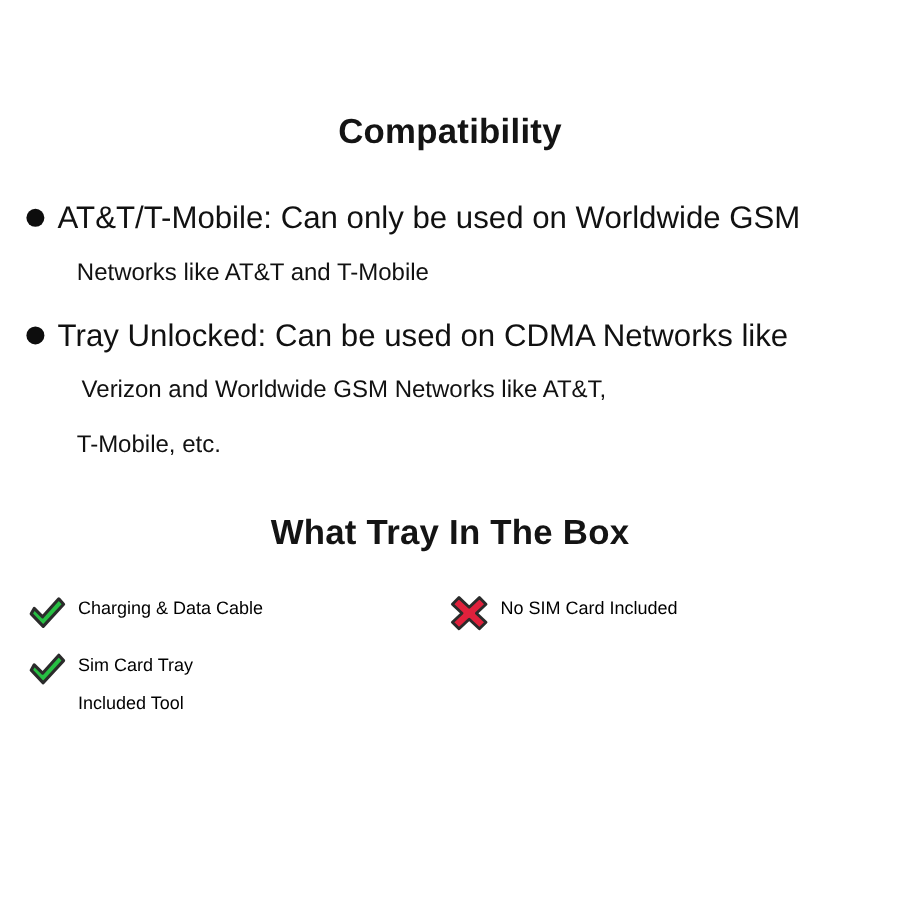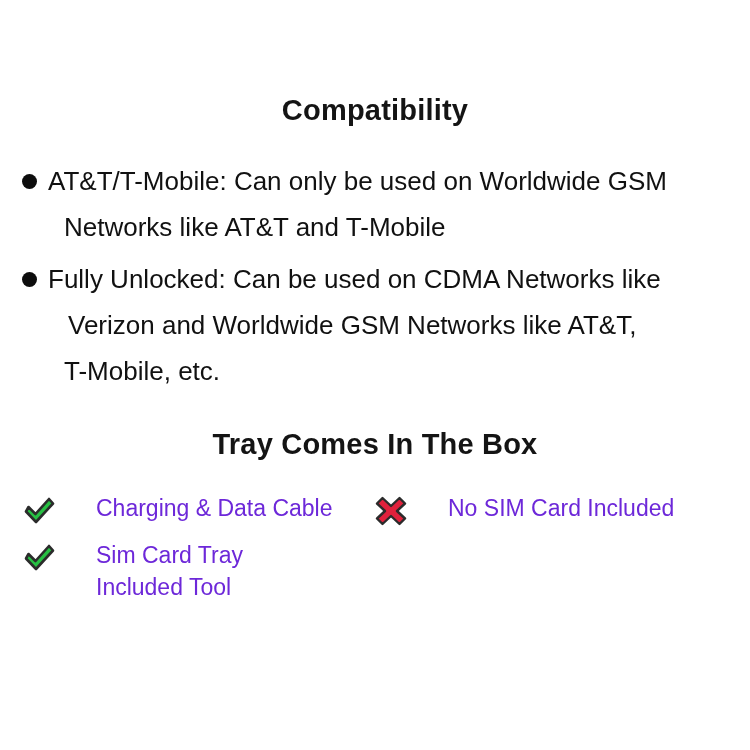--- a/index.html
+++ b/index.html
@@ -72,21 +72,21 @@
     height: 15px;
     border-radius: 50%;
     background: #0d0d0d;
     margin-top: 16px;
     margin-right: 11px;
   }
   .bullet-text {
     flex: 1 1 auto;
   }
   .bullet-cont {
-    font-size: 26px;
+    font-size: 20px;
     line-height: 46px;
     padding-left: 42px;
     white-space: nowrap;
   }
   .bullet-cont.indent-more {
     padding-left: 46px;
   }
 
   
   #box-grid {
@@ -109,24 +109,23 @@
   }
   .box-icon {
     flex: 0 0 auto;
     width: 34px;
     height: 32px;
     margin-right: 9px;
     margin-top: 3px;
   }
   .box-icon svg { display: block; width: 34px; height: 32px; }
   .box-label {
-    font-size: 23px;
+    font-size: 15px;
     line-height: 32px;
-    color: #6d28d9;
-    margin-left: 31px;
+    color: #000000;
   }
   .box-label .l2 { display: block; }
 </style>
 </head>
 <body>
 
 <div class="page">
 
   <div id="compat-title" class="section-title">Compatibility</div>
 
@@ -136,29 +135,29 @@
       <div class="bullet-line">
         <span class="bullet-dot"></span>
         <span class="bullet-text">AT&amp;T/T-Mobile: Can only be used on Worldwide GSM</span>
       </div>
       <div class="bullet-cont">Networks like AT&amp;T and T-Mobile</div>
     </div>
 
     <div class="bullet-row">
       <div class="bullet-line">
         <span class="bullet-dot"></span>
-        <span class="bullet-text">Fully Unlocked: Can be used on CDMA Networks like</span>
+        <span class="bullet-text">Tray Unlocked: Can be used on CDMA Networks like</span>
       </div>
       <div class="bullet-cont indent-more">Verizon and Worldwide GSM Networks like AT&amp;T,</div>
       <div class="bullet-cont">T-Mobile, etc.</div>
     </div>
 
   </div>
 
-  <div id="box-title" class="section-title">Tray Comes In The Box</div>
+  <div id="box-title" class="section-title">What Tray In The Box</div>
 
   <div id="box-grid">
 
     <div id="box-col-left" class="box-col">
 
       <div class="box-item">
         <span class="box-icon">
           <svg viewBox="0 0 34 32" xmlns="http://www.w3.org/2000/svg">
             <path d="M4 16.5 L6.5 12 L13.5 19 L27 4 L31 8.5 L14 27 Z" fill="#27bf43" stroke="#2b2b2b" stroke-width="2.6" stroke-linejoin="round"></path>
           </svg>

